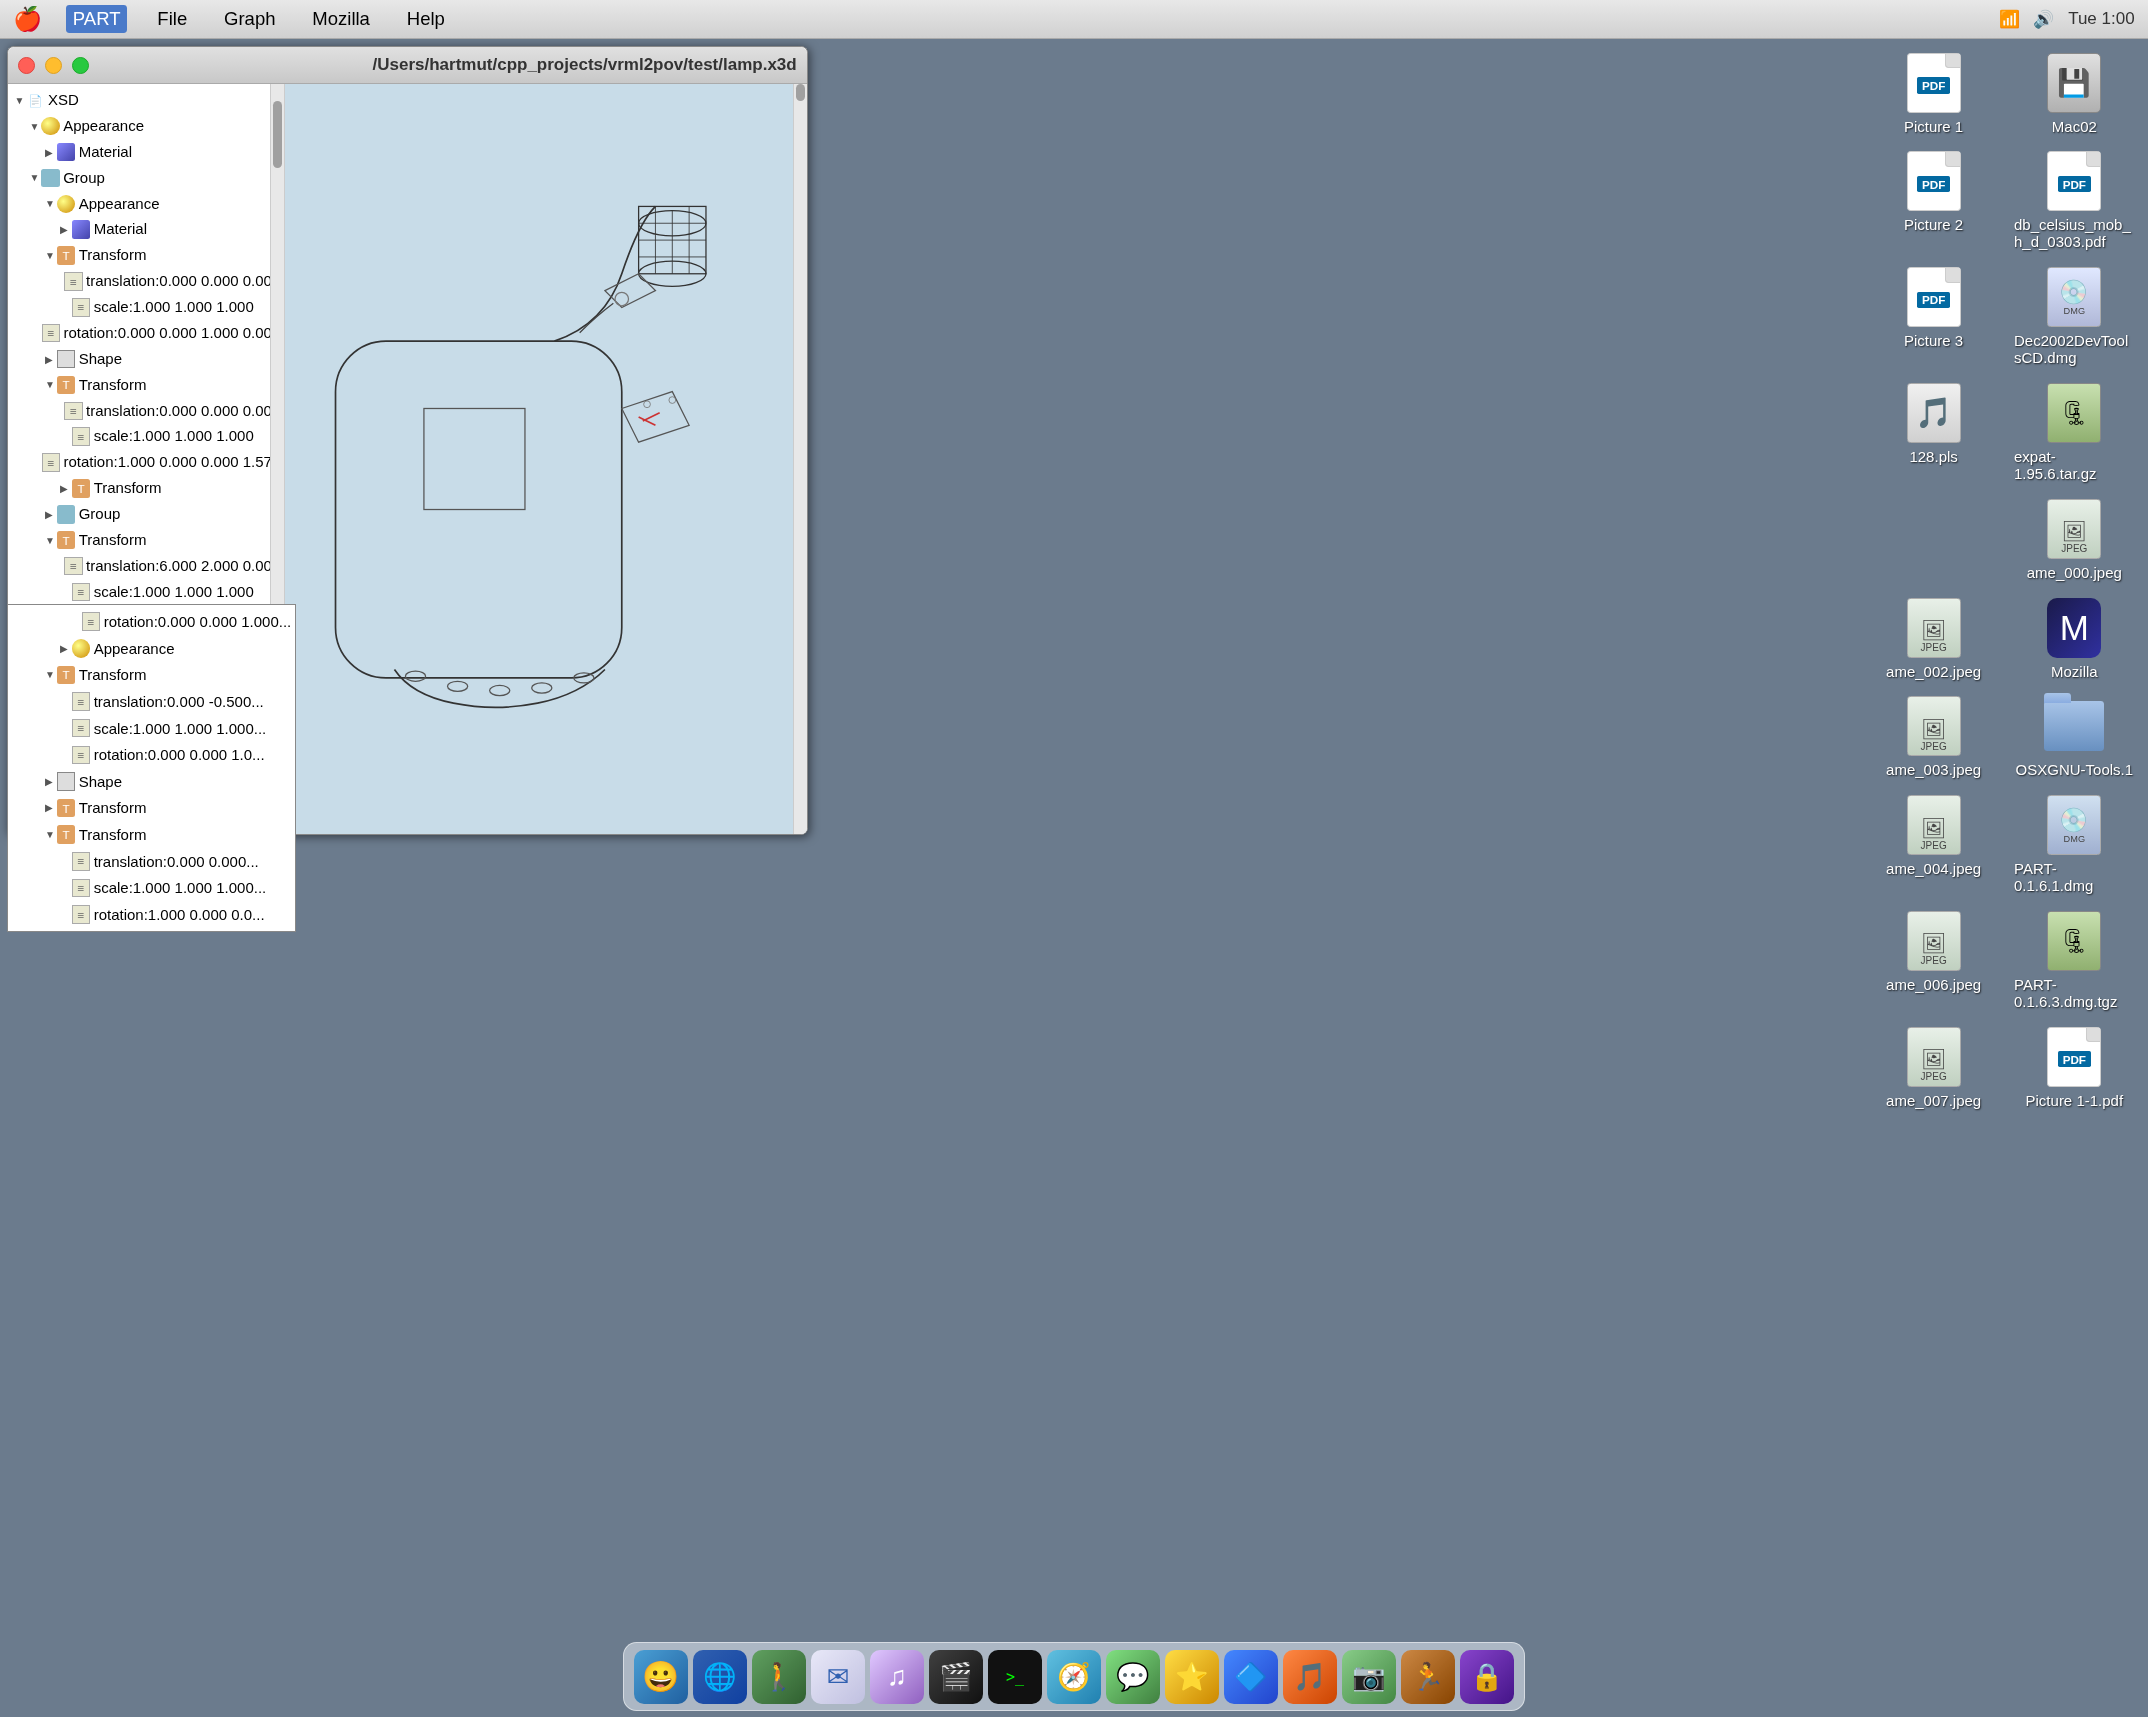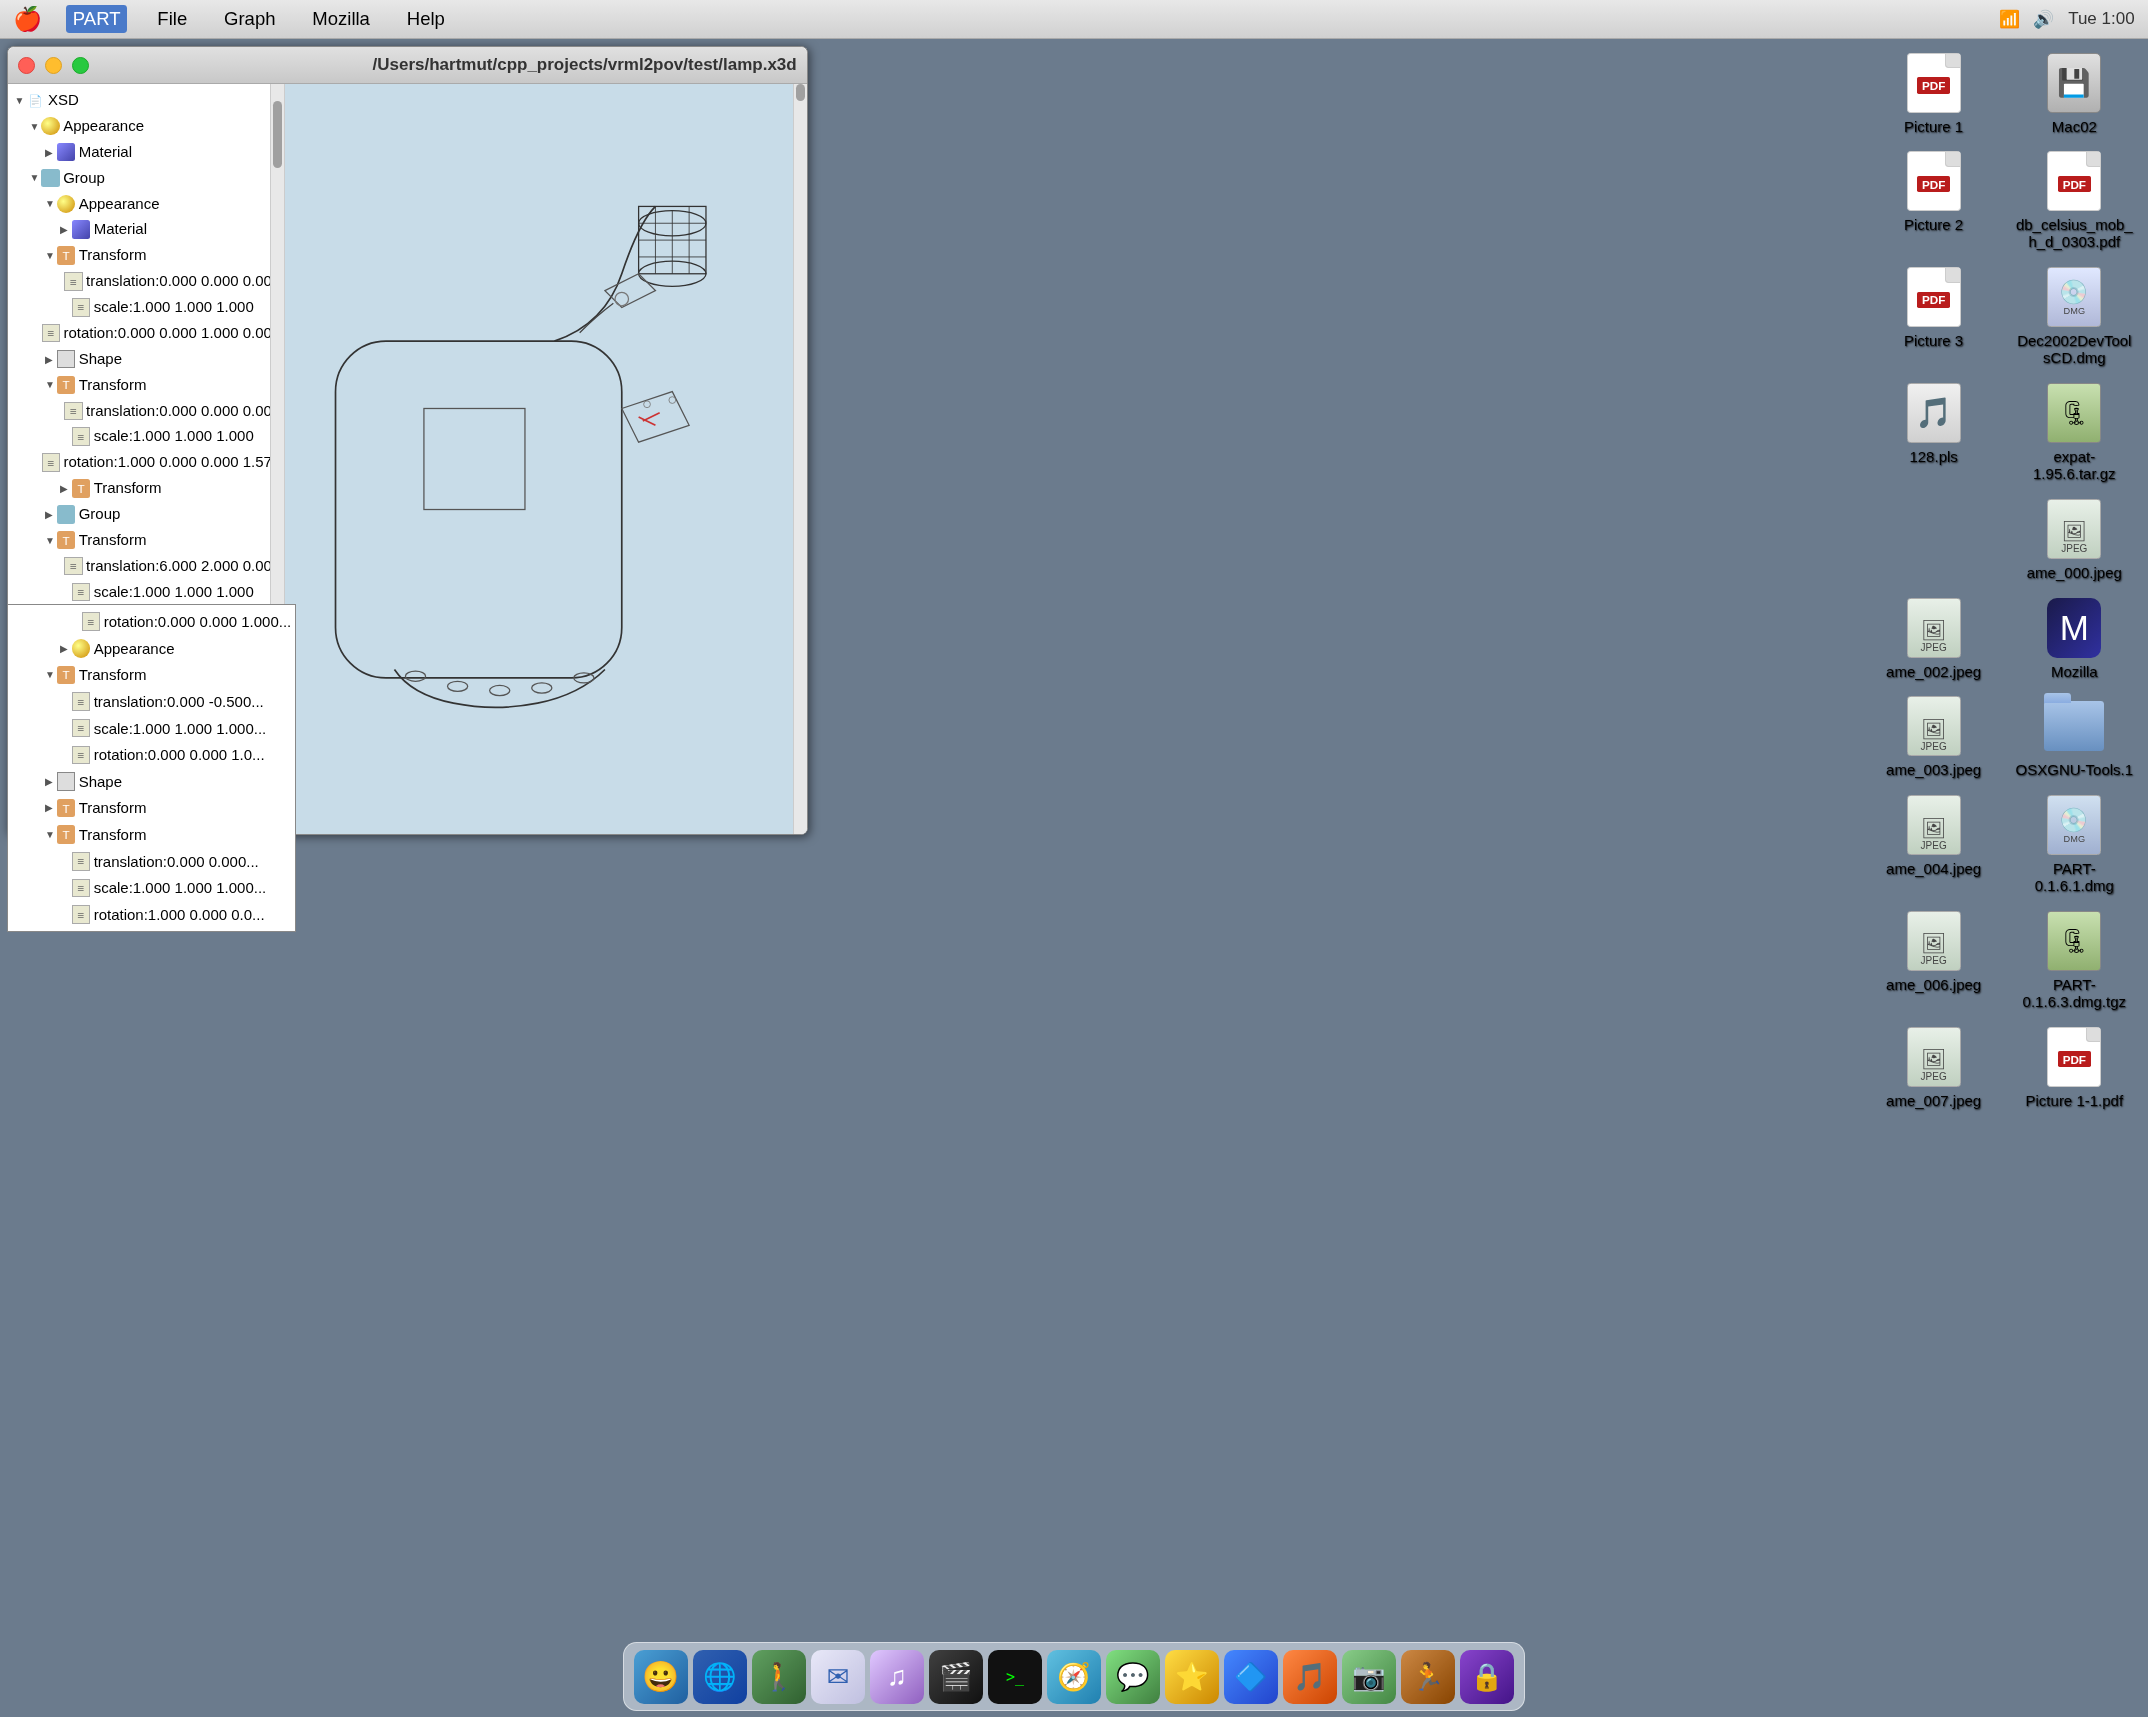--- a/index.html
+++ b/index.html
@@ -237,22 +237,21 @@
     .desktop-icon .di-image {
       width: 60px;
       height: 60px;
       display: flex;
       align-items: center;
       justify-content: center;
       margin-bottom: 5px;
     }
     .desktop-icon .di-label {
       font-size: 15px;
-      color: #000000;
-      text-align: center;
+      color: #ffffff;
       text-shadow: 0.8px 0.8px 1.7px rgba(0,0,0,0.8);
       word-break: break-word;
     }
 
     
     .pdf-icon-bg {
       width: 54px; height: 60px;
       background: white;
       border: 0.8px solid #ccc;
       border-radius: 3.4px;
@@ -266,21 +265,21 @@
       position: absolute;
       top: 0; right: 0;
       width: 13.4px; height: 13.4px;
       background: #ddd;
       border-bottom-left-radius: 3.4px;
       border-left: 0.8px solid #ccc;
       border-bottom: 0.8px solid #ccc;
     }
     .pdf-badge {
       margin-top: 23.5px;
-      background: #b91c1c;
+      background: #0369a1;
       color: white;
       font-size: 11.7px;
       font-weight: bold;
       padding: 1.7px 5px;
       border-radius: 1.7px;
     }
 
     
     .hdd-icon {
       width: 54px; height: 60px;

